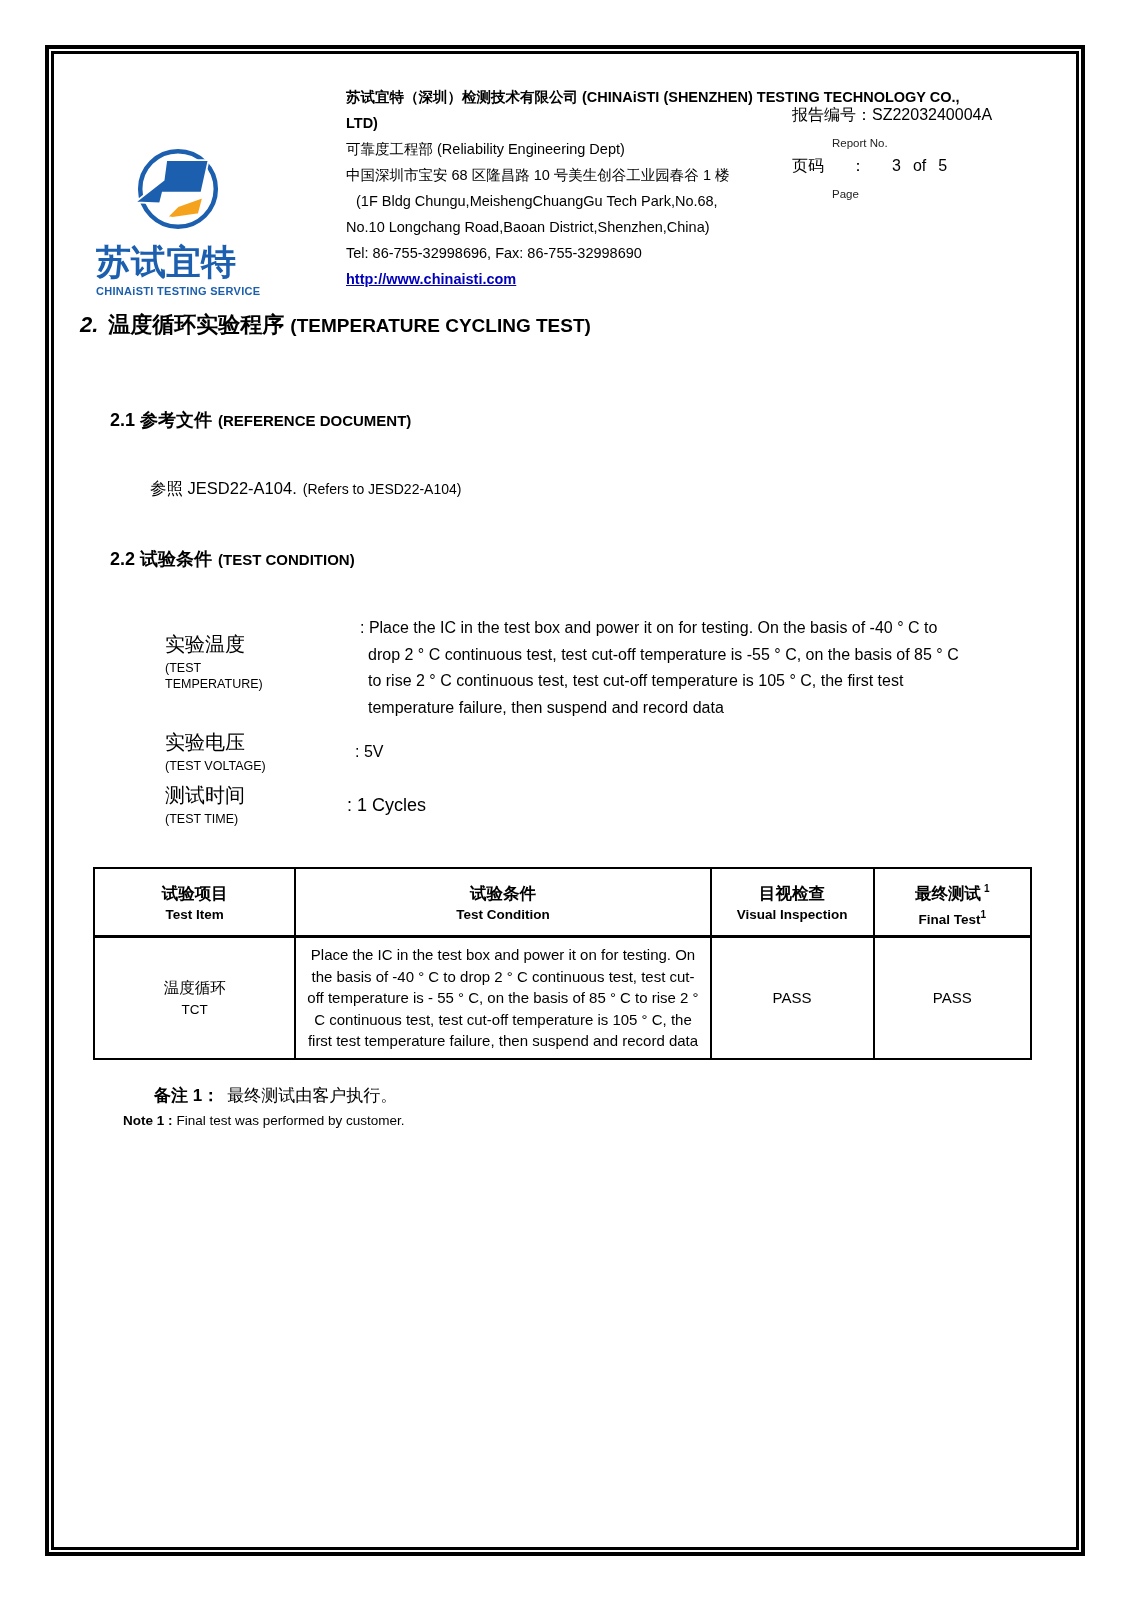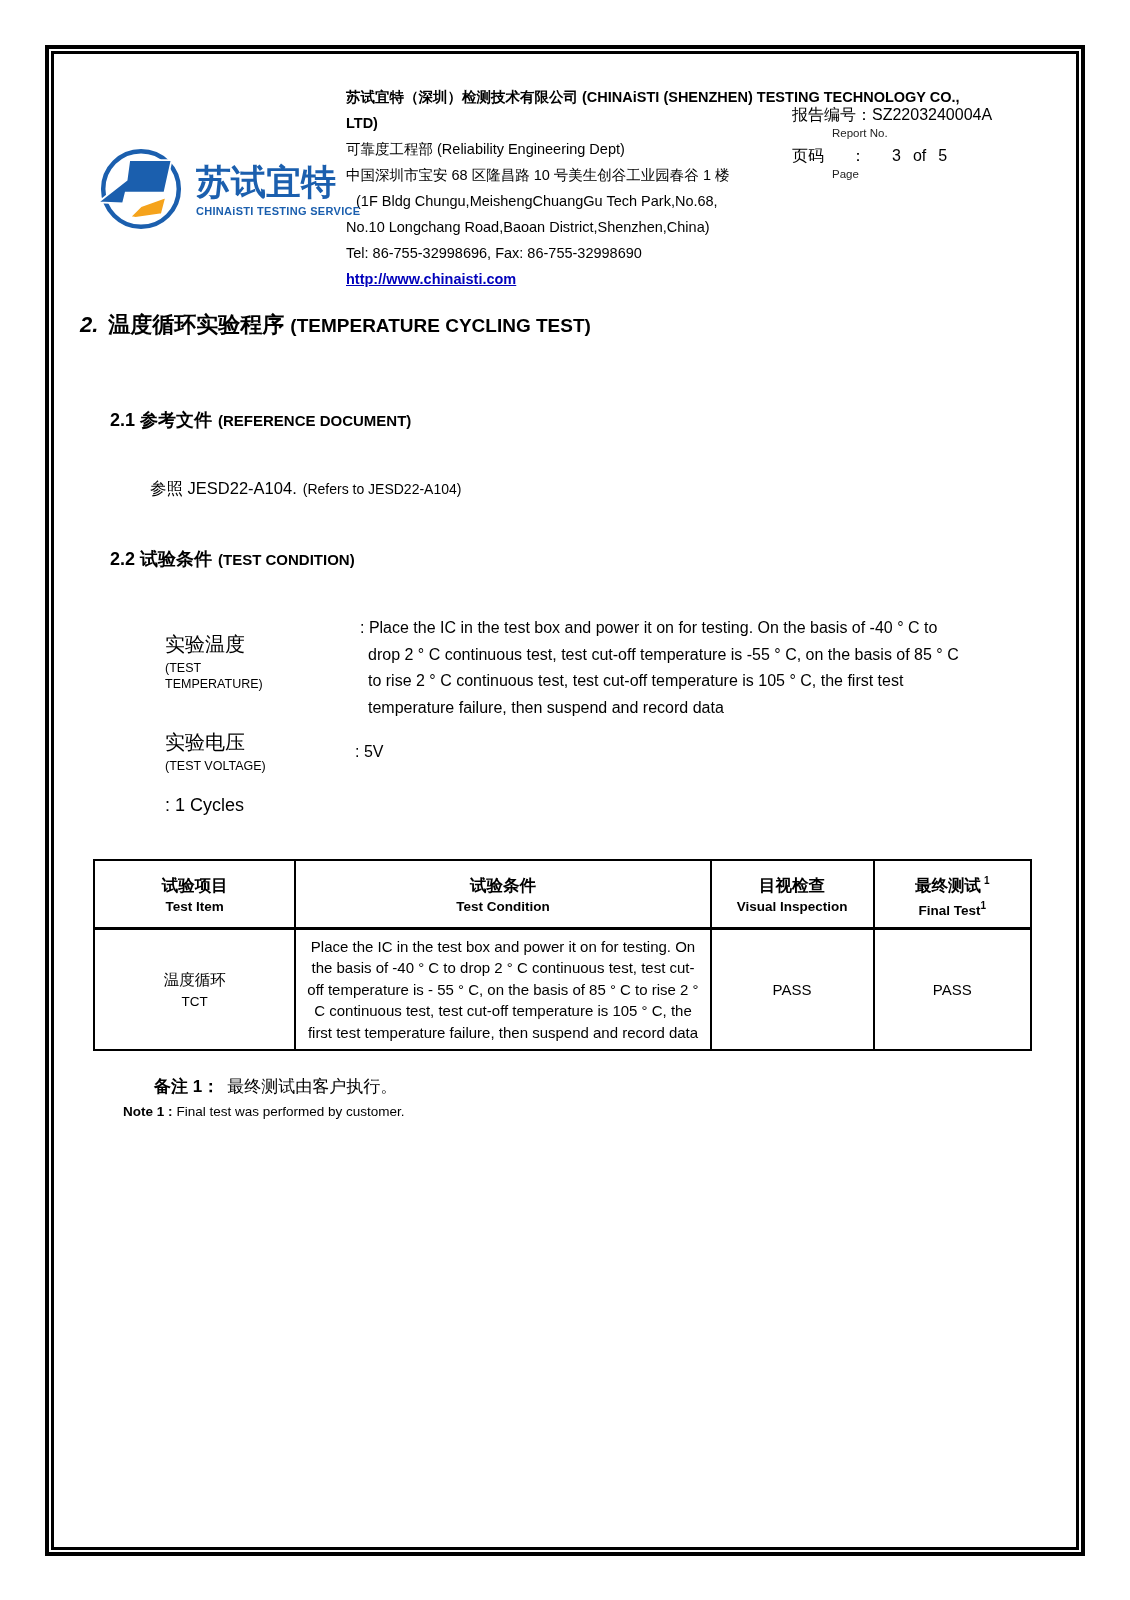--- a/index.html
+++ b/index.html
@@ -16,38 +16,38 @@
   .frame-inner {
     position:absolute; inset:2px;
     border:3px solid #000;
     overflow:hidden;
   }
 
   
   .header { position:relative; padding:30px 40px 0 40px; height:242px; }
   .logo-block {
     position:absolute; left:42px; top:92px;
-    display:flex; align-items:center; gap:10px;
+    display:flex; align-items:center; gap:10px;flex-direction:column;
   }
   .logo-mark { width:90px; height:86px; }
   .logo-text { display:flex; flex-direction:column; }
   .brand-cn { font-size:35px; font-weight:bold; line-height:40px; letter-spacing:0px; }
   .brand-en { font-size:11px; font-weight:bold; letter-spacing:0.3px; margin-top:3px; }
 
   .company-info { margin-left:252px; width:660px; font-size:14.5px; line-height:26px; }
   .ci-bold { font-weight:bold; }
   .ci-indent { padding-left:10px; }
   .website {
     font-weight:bold; text-decoration:underline; color:#0000bb;
     display:inline-block; line-height:24px;
   }
 
   .report-block { position:absolute; left:738px; top:52px; width:260px; }
   .rb-line { font-size:16px; line-height:18px; white-space:nowrap; }
-  .rb-sub { font-size:11.5px; line-height:16px; color:#222; margin-top:1px;padding-left:40px; }
+  .rb-sub { font-size:11.5px; line-height:16px; color:#222; margin-top:11px;padding-left:40px; }
   .rb-page { margin-top:6px; }
   .rb-page .pg-colon { margin-left:26px; }
   .rb-page .pg-no { margin-left:26px; }
   .rb-page .pg-of { margin-left:12px; }
   .rb-page .pg-total { margin-left:12px; }
 
   
   .sec2-title { margin:14px 0 0 26px; font-size:22px; font-weight:bold; }
   .sec2-title .num { font-style:italic; margin-right:10px; }
   .sec2-title .en { font-size:19px; margin-left:6px; }
@@ -169,20 +169,24 @@
 
       <div class="cond-row row-volt">
         <div class="cond-label">
           <div class="lcn">实验电压</div>
           <div class="len">(TEST VOLTAGE)</div>
         </div>
         <div class="cond-value">: 5V</div>
       </div>
 
       <div class="cond-row row-time">
+        <div class="cond-label">
+          <div class="lcn">测试时间</div>
+          <div class="len">(TEST TIME)</div>
+        </div>
         <div class="cond-value">: 1 Cycles</div>
       </div>
     </div>
 
 
     <table class="summary-table">
       <colgroup>
         <col style="width:21.5%">
           <col style="width:44.3%">
           <col style="width:17.4%">

